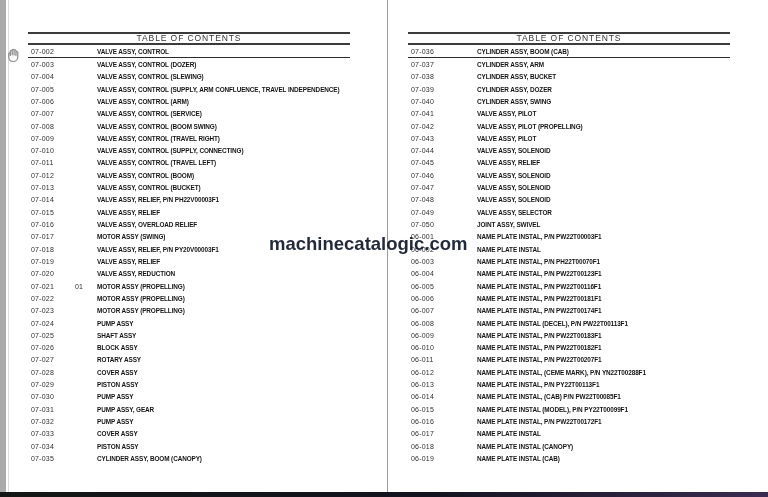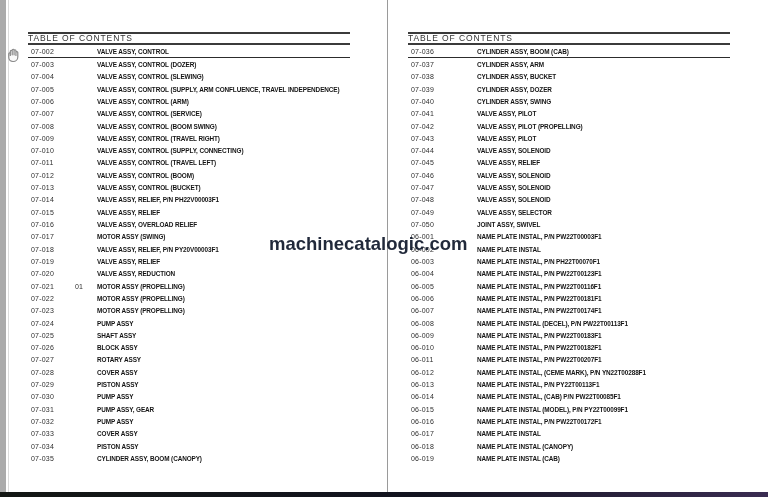--- a/index.html
+++ b/index.html
@@ -31,20 +31,21 @@
   .page.left  { left:9px;   width:378px; }
   .page.right { left:388px; width:380px; }
 
   .toc { position:absolute; top:32px; width:322px; }
   .toc.tleft  { left:28px; }
   .toc.tright { left:408px; }
   .toc-header {
     border-top:2px solid #3b3b3b;
     border-bottom:2px solid #3b3b3b;
     height:9px; line-height:9px;
+    text-align:center;
     font-size:8.5px; letter-spacing:0.9px;
     color:#333333;
   }
   .rows .row { height:12.32px; display:flex; align-items:center; }
   .rows .row:first-child { border-bottom:1.4px solid #2c2c2c; }
   .row .ref  {
     flex:0 0 auto; width:44px; padding-left:3px;
     font-size:7px; color:#2e2e2e; letter-spacing:0.2px;
   }
   .row .note {

